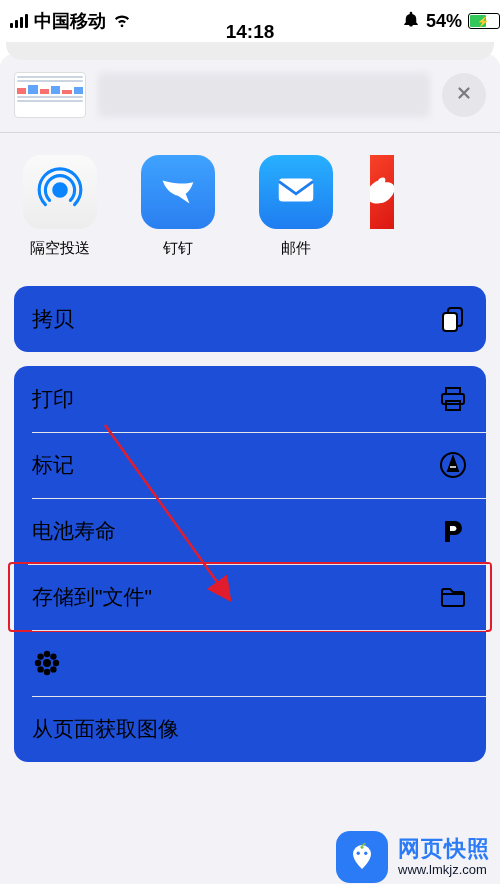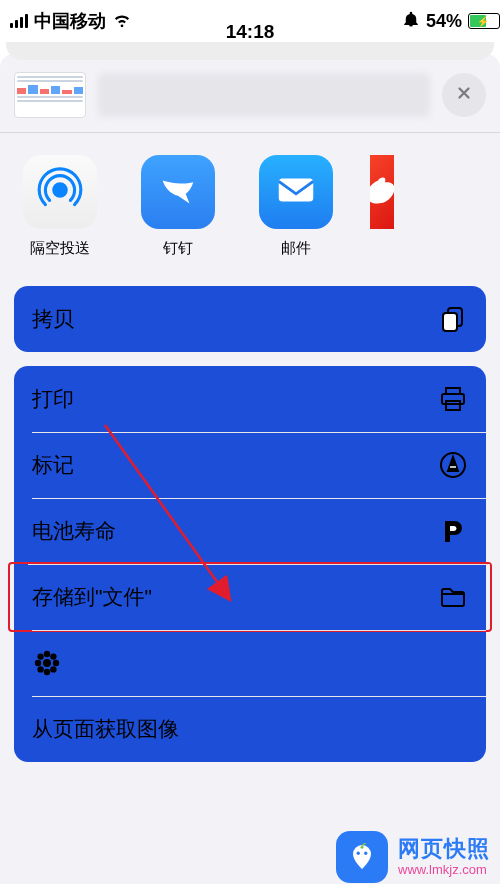--- a/index.html
+++ b/index.html
@@ -51,21 +51,21 @@
   .highlight { box-shadow: 0 0 0 2px #e11d2d; border-radius:2px; margin-left:-4px; margin-right:-4px; padding-left:22px; padding-right:22px; }
 
   
   .arrow-annot { position:absolute; left: 100px; top: 420px; pointer-events:none; }
 
   
   .wm { position:absolute; bottom: 0; right: 0; display:flex; align-items:center; gap:10px; padding: 6px 10px 6px 6px; }
   .wm-icon { width: 52px; height: 52px; border-radius: 14px; background:#2c7bf6; display:flex; align-items:center; justify-content:center; }
   .wm-text { display:flex; flex-direction:column; line-height:1.2; }
   .wm-title { font-size: 22px; color:#2c7bf6; font-weight:700; letter-spacing:1px; }
-  .wm-url { font-size: 13px; color:#ec4899; }
+  .wm-url { font-size: 13px; color:#0f172a; }
 
   
   .hdr-sep { height: 1px; background:#d8d8dc; margin: 0; }
 </style>
 </head>
 <body>
 <div class="root">
 
 <div class="status-bar">
   <div class="status-left">

